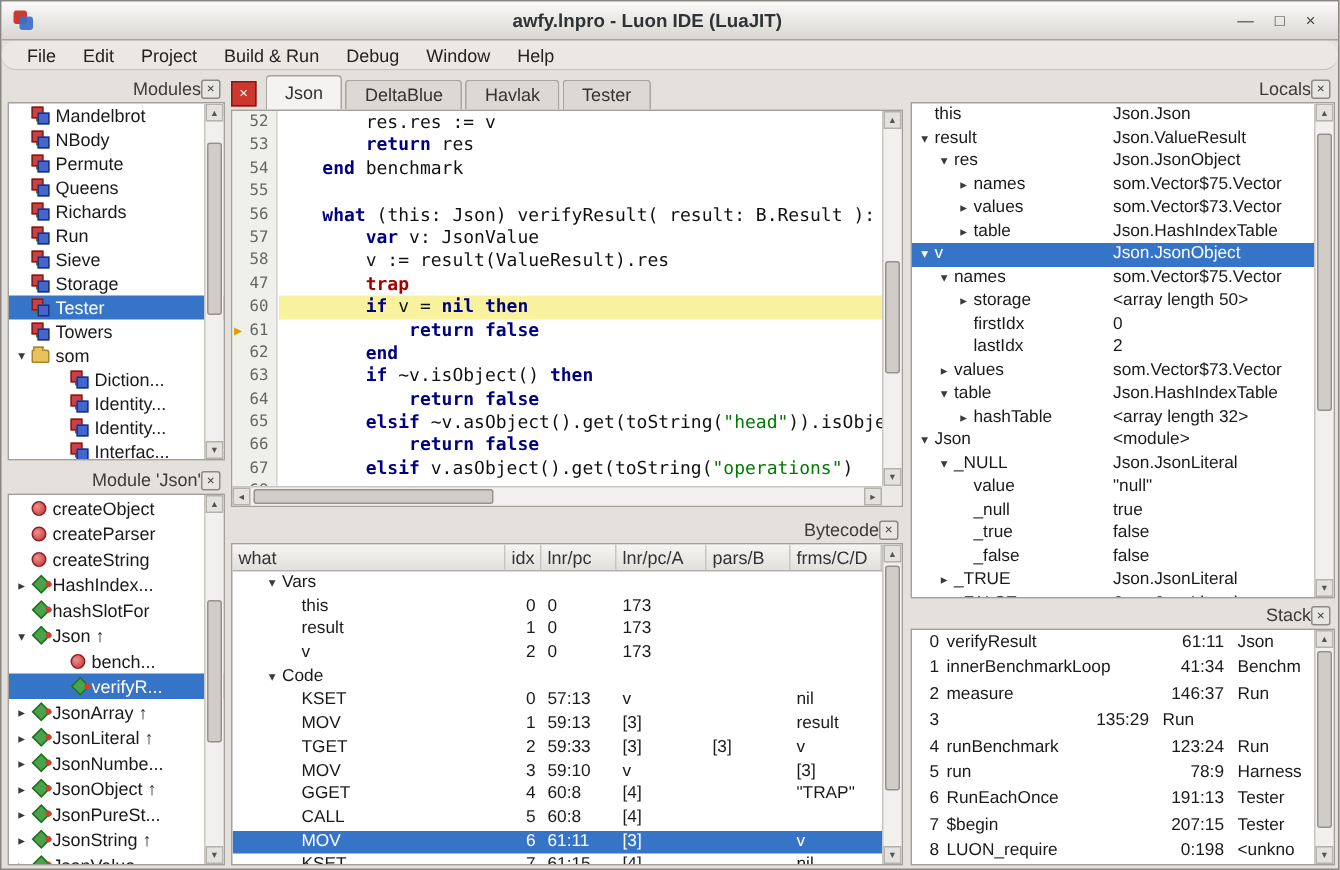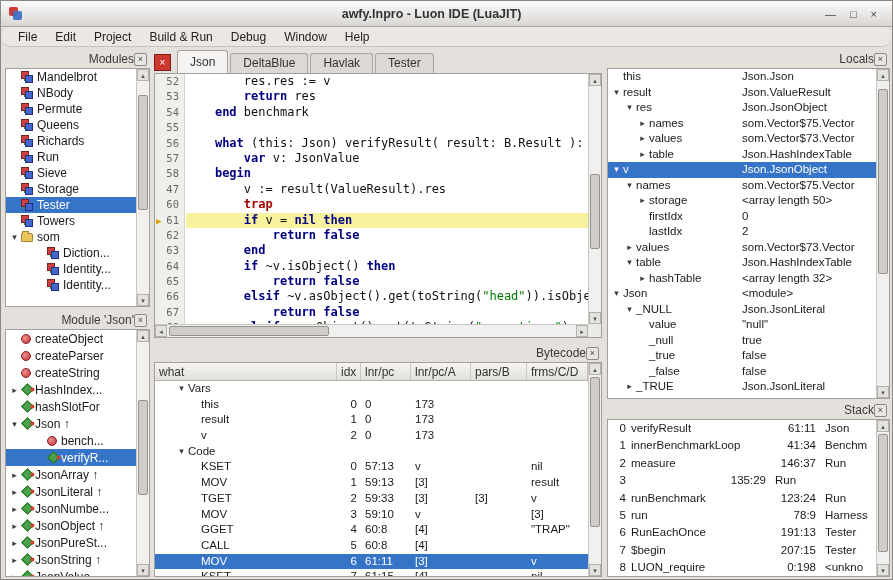--- a/index.html
+++ b/index.html
@@ -213,20 +213,26 @@
             <span class="expander"></span>
             <span class="ticon icon-module"></span>
             <span class="tlabel">Identity...</span>
           </div>
           <div class="tree-row h16">
             <span class="spacer" style="width: 26px;"></span>
             <span class="expander"></span>
             <span class="ticon icon-module"></span>
             <span class="tlabel">Identity...</span>
           </div>
+          <div class="tree-row h16">
+            <span class="spacer" style="width: 26px;"></span>
+            <span class="expander"></span>
+            <span class="ticon icon-module"></span>
+            <span class="tlabel">Interfac...</span>
+          </div>
         </div>
       <div class="vscroll">
         <span class="sb-btn sb-up">▴</span>
         <span class="vthumb" style="top:26px;height:115px;"></span>
         <span class="sb-btn sb-down">▾</span>
       </div>
     </div>
   </div>
 
   <div class="dock" id="dock-json">
@@ -363,21 +369,20 @@
         <div class="gutter-line">67</div>
         <div class="gutter-line">68</div>
       </div>
     <div class="code-pane" id="code-pane">
         <div class="code-line"><span class="tk tk-p">        res.res := v</span></div>
         <div class="code-line"><span class="tk tk-p">        </span><span class="tk tk-k">return</span><span class="tk tk-p"> res</span></div>
         <div class="code-line"><span class="tk tk-p">    </span><span class="tk tk-k">end</span><span class="tk tk-p"> benchmark</span></div>
         <div class="code-line"></div>
         <div class="code-line"><span class="tk tk-p">    </span><span class="tk tk-k">what</span><span class="tk tk-p"> (this: Json) verifyResult( result: B.Result ):</span></div>
         <div class="code-line"><span class="tk tk-p">        </span><span class="tk tk-k">var</span><span class="tk tk-p"> v: JsonValue</span></div>
-        <div class="code-line"><span class="tk tk-p">    </span><span class="tk tk-k">begin</span></div>
         <div class="code-line"><span class="tk tk-p">        v := result(ValueResult).res</span></div>
         <div class="code-line"><span class="tk tk-p">        </span><span class="tk tk-t">trap</span></div>
         <div class="code-line current"><span class="tk tk-p">        </span><span class="tk tk-k">if</span><span class="tk tk-p"> v = </span><span class="tk tk-k">nil</span><span class="tk tk-p"> </span><span class="tk tk-k">then</span></div>
         <div class="code-line"><span class="tk tk-p">            </span><span class="tk tk-k">return</span><span class="tk tk-p"> </span><span class="tk tk-k">false</span></div>
         <div class="code-line"><span class="tk tk-p">        </span><span class="tk tk-k">end</span></div>
         <div class="code-line"><span class="tk tk-p">        </span><span class="tk tk-k">if</span><span class="tk tk-p"> ~v.isObject() </span><span class="tk tk-k">then</span></div>
         <div class="code-line"><span class="tk tk-p">            </span><span class="tk tk-k">return</span><span class="tk tk-p"> </span><span class="tk tk-k">false</span></div>
         <div class="code-line"><span class="tk tk-p">        </span><span class="tk tk-k">elsif</span><span class="tk tk-p"> ~v.asObject().get(toString(</span><span class="tk tk-s">"head"</span><span class="tk tk-p">)).isObje</span></div>
         <div class="code-line"><span class="tk tk-p">            </span><span class="tk tk-k">return</span><span class="tk tk-p"> </span><span class="tk tk-k">false</span></div>
         <div class="code-line"><span class="tk tk-p">        </span><span class="tk tk-k">elsif</span><span class="tk tk-p"> v.asObject().get(toString(</span><span class="tk tk-s">"operations"</span><span class="tk tk-p">)</span></div>

